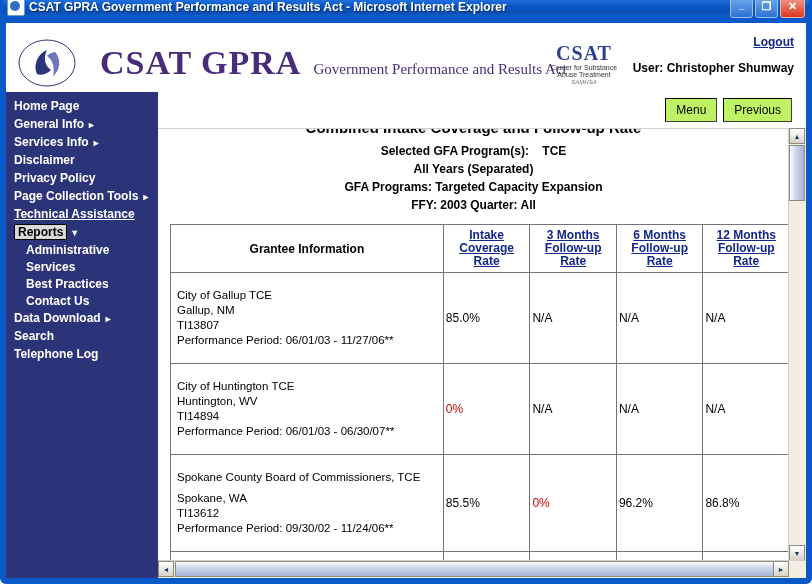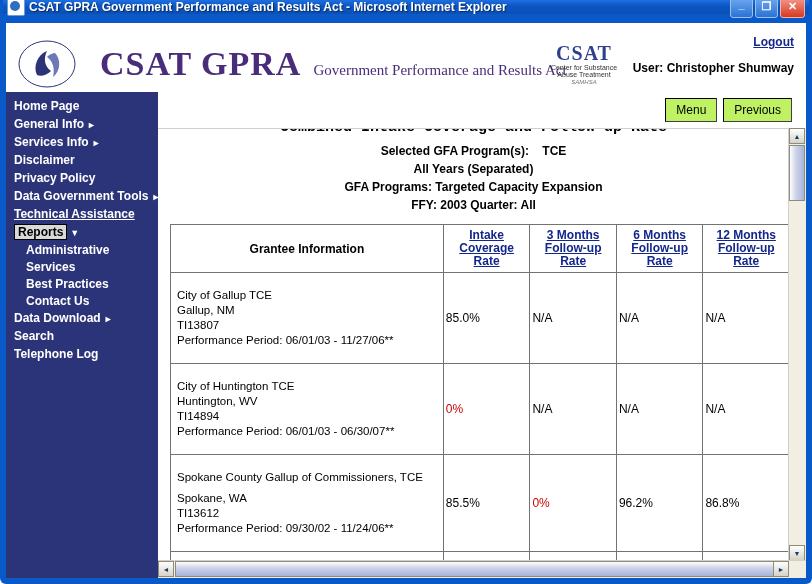--- a/index.html
+++ b/index.html
@@ -87,21 +87,21 @@
     position: absolute;
     left: 3px; right: 3px;
     top: 23px; bottom: 3px;
     background: #ffffff;
     overflow: hidden;
   }
   
   .banner {
     height: 83px;
     background: #ffffff;
-    border-bottom: 1px solid #8b5cf6;
+    border-bottom: 3px solid #8b5cf6;
     display: flex;
     align-items: center;
     position: relative;
     box-sizing: border-box;
   }
   .hhs-logo {
     width: 62px;
     height: 52px;
     margin-left: 10px;
     flex: 0 0 auto;
@@ -240,21 +240,20 @@
   .page-inner {
     padding: 0 12px;
     margin-top: -10px;
   }
   .rep-title {
     text-align: center;
     font-size: 15px;
     font-weight: bold;
     color: #000000;
     margin: 0 0 8px 0;
-    font-family: Liberation Mono, monospace;
   }
   .rep-line {
     text-align: center;
     font-size: 12px;
     font-weight: bold;
     margin: 4px 0;
   }
   .rep-line .val { font-weight: bold; }
 
   table.report {
@@ -402,21 +401,21 @@
     </div>
 
     <div class="body-row">
 
       <div class="sidebar">
         <div class="nav-item"><span class="lbl">Home Page</span><span class="arrow"></span></div>
         <div class="nav-item"><span class="lbl">General Info</span><span class="arrow">►</span></div>
         <div class="nav-item"><span class="lbl">Services Info</span><span class="arrow">►</span></div>
         <div class="nav-item"><span class="lbl">Disclaimer</span><span class="arrow"></span></div>
         <div class="nav-item"><span class="lbl">Privacy Policy</span><span class="arrow"></span></div>
-        <div class="nav-item"><span class="lbl">Data Government Tools</span><span class="arrow">►</span></div>
+        <div class="nav-item"><span class="lbl">Page Collection Tools</span><span class="arrow">►</span></div>
         <div class="nav-item underline"><span class="lbl">Technical Assistance</span><span class="arrow"></span></div>
         <div class="nav-item selected"><span class="lbl">Reports</span><span class="arrow">▼</span></div>
         <div class="nav-item sub"><span class="lbl">Administrative</span></div>
         <div class="nav-item sub"><span class="lbl">Services</span></div>
         <div class="nav-item sub"><span class="lbl">Best Practices</span></div>
         <div class="nav-item sub"><span class="lbl">Contact Us</span></div>
         <div class="nav-item"><span class="lbl">Data Download</span><span class="arrow">►</span></div>
         <div class="nav-item"><span class="lbl">Search</span><span class="arrow"></span></div>
         <div class="nav-item"><span class="lbl">Telephone Log</span><span class="arrow"></span></div>
       </div>
@@ -493,21 +492,21 @@
                     <div>TI14894</div>
                     <div>Performance Period: 06/01/03 - 06/30/07**</div>
                   </td>
                   <td class="num red">0%</td>
                   <td class="num">N/A</td>
                   <td class="num">N/A</td>
                   <td class="num">N/A</td>
                 </tr>
                 <tr>
                   <td class="ginfo">
-                    <div>Spokane County Gallup of Commissioners, TCE</div>
+                    <div>Spokane County Board of Commissioners, TCE</div>
                     <div style="height:6px"></div>
                     <div>Spokane, WA</div>
                     <div>TI13612</div>
                     <div>Performance Period: 09/30/02 - 11/24/06**</div>
                   </td>
                   <td class="num">85.5%</td>
                   <td class="num red">0%</td>
                   <td class="num">96.2%</td>
                   <td class="num">86.8%</td>
                 </tr>

